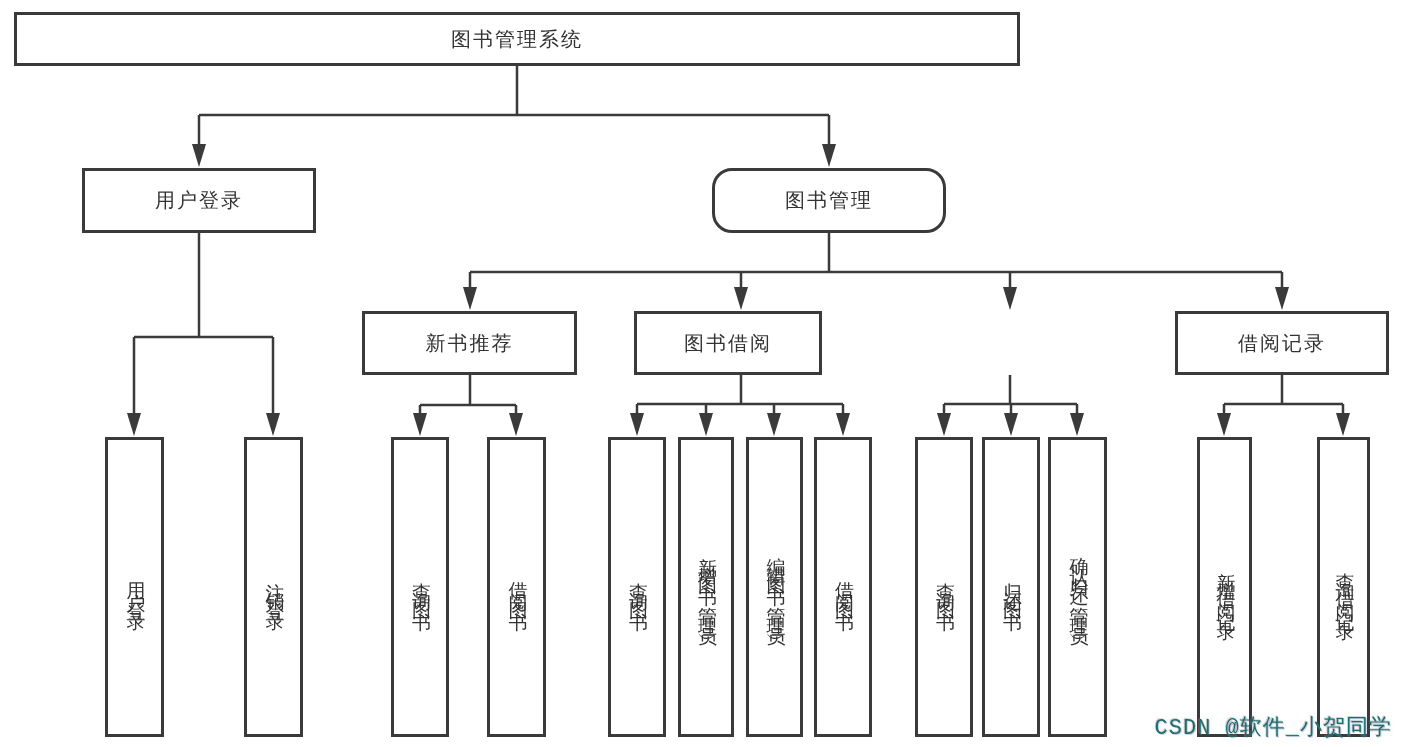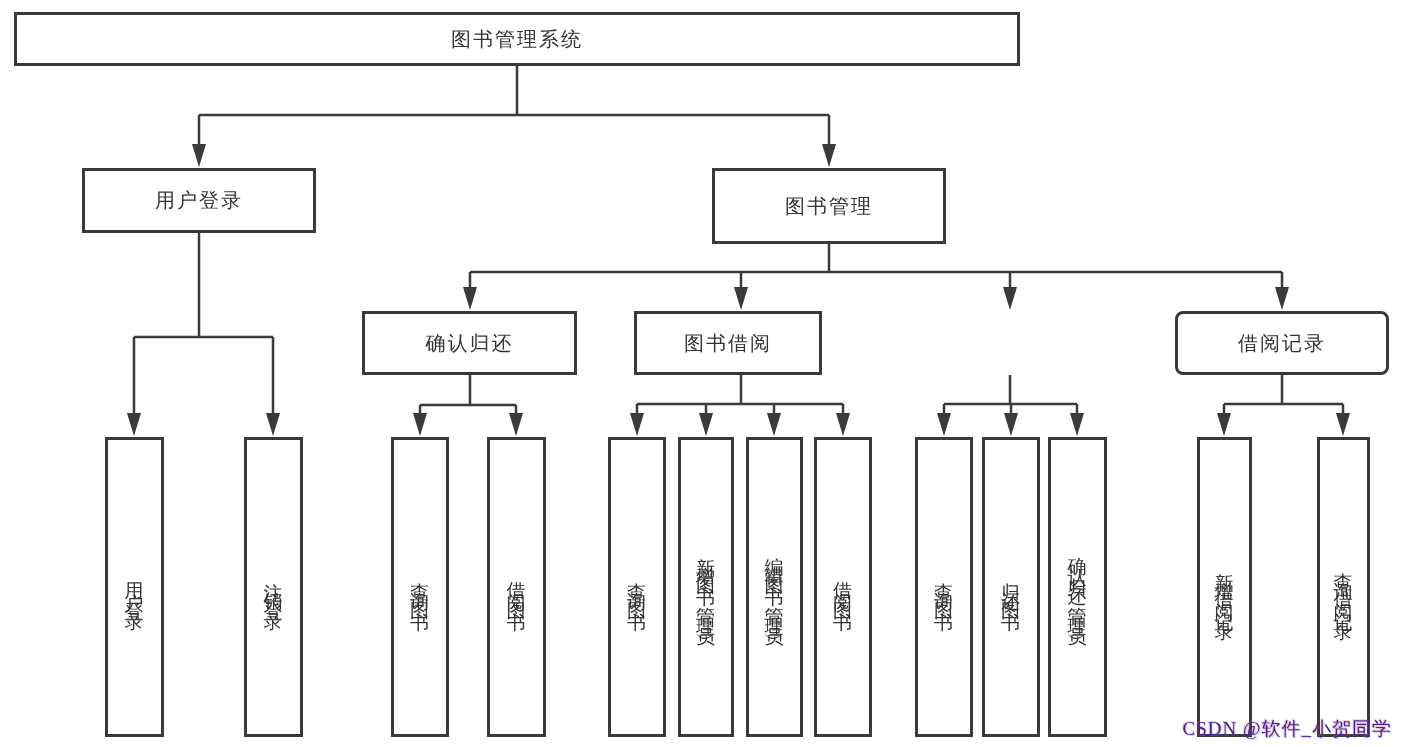--- a/index.html
+++ b/index.html
@@ -1,21 +1,21 @@
 <!DOCTYPE html>
 <html><head>
 <meta charset="utf-8">
 <style>
   html, body { margin: 0; padding: 0; background: #ffffff; }
   #canvas {
     position: relative;
     width: 1405px;
     height: 747px;
     background: #ffffff;
-    font-family: Liberation Serif, serif;
+    font-family: Liberation Mono, monospace;
     color: #333333;
     overflow: hidden;
   }
   #wires {
     position: absolute;
     left: 0; top: 0;
     width: 1405px; height: 747px;
   }
   .box {
     position: absolute;
@@ -36,22 +36,22 @@
     writing-mode: vertical-rl;
     text-orientation: mixed;
     font-size: 19px;
     letter-spacing: 10px;
     line-height: 1;
   }
   .watermark {
     position: absolute;
     right: 13px;
     bottom: 5px;
-    font-size: 19px;
-    color: #4c1d95;
+    font-size: 22px;
+    color: #0f766e;
     letter-spacing: 1px;
     text-shadow: -1px -1px 0 rgba(228, 92, 92, 0.35), 1px 1px 0 rgba(92, 122, 228, 0.35);
     white-space: nowrap;
     margin-top: 28px;
   }
 </style>
 </head>
 <body>
 
 <div id="canvas">
@@ -102,25 +102,25 @@
     <g stroke="#3a3a3a" stroke-width="2.5">
       <path d="M1282,375 V404 M1224,404 H1343 M1224,404 V415 M1343,404 V415"></path>
       <polygon points="1217,413 1231,413 1224,436" fill="#3a3a3a" stroke="none"></polygon>
       <polygon points="1336,413 1350,413 1343,436" fill="#3a3a3a" stroke="none"></polygon>
     </g>
   </svg>
 
   <div class="box hbox" style="left:14px; top:12px; width:1006px; height:54px;">图书管理系统</div>
 
   <div class="box hbox" style="left:82px; top:168px; width:234px; height:65px;">用户登录</div>
-  <div class="box hbox" style="left:712px; top:168px; width:234px; height:76px;">图书管理</div>
+  <div class="box hbox" style="left:712px; top:168px; width:234px; height:65px;border-radius:20px;">图书管理</div>
 
-  <div class="box hbox" style="left:362px; top:311px; width:215px; height:64px;">确认归还</div>
+  <div class="box hbox" style="left:362px; top:311px; width:215px; height:64px;">新书推荐</div>
   <div class="box hbox" style="left:634px; top:311px; width:188px; height:64px;">图书借阅</div>
-  <div class="box hbox" style="left:1175px; top:311px; width:214px; height:64px;border-radius:8px;">借阅记录</div>
+  <div class="box hbox" style="left:1175px; top:311px; width:214px; height:64px;">借阅记录</div>
 
   <div class="box vbox" style="left:105px; top:437px; width:59px; height:300px;">用户登录</div>
   <div class="box vbox" style="left:244px; top:437px; width:59px; height:300px;">注销登录</div>
 
   <div class="box vbox" style="left:391px; top:437px; width:58px; height:300px;">查询图书</div>
   <div class="box vbox" style="left:487px; top:437px; width:59px; height:300px;">借阅图书</div>
 
   <div class="box vbox" style="left:608px; top:437px; width:58px; height:300px;">查询图书</div>
   <div class="box vbox" style="left:678px; top:437px; width:56px; height:300px;">新增图书（管理员）</div>
   <div class="box vbox" style="left:746px; top:437px; width:57px; height:300px;">编辑图书（管理员）</div>

